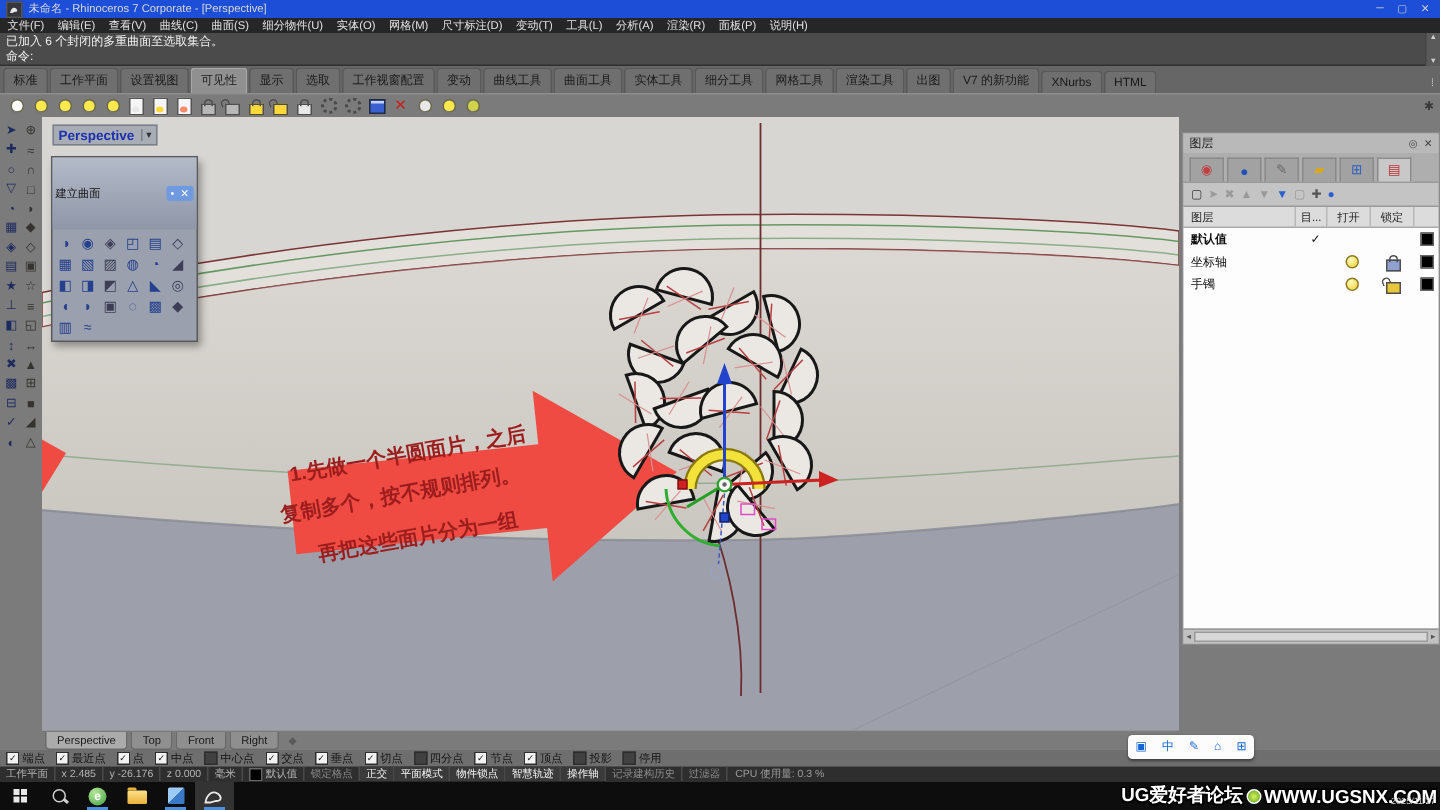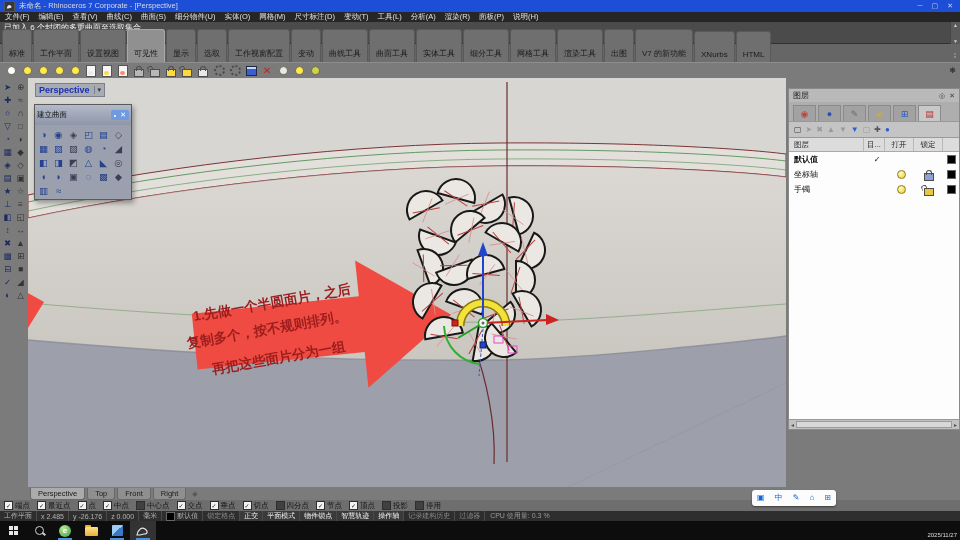--- a/index.html
+++ b/index.html
@@ -10,21 +10,21 @@
   #applogo{width:9px;height:9px;background:#35373c;border:1px solid #555;margin-right:4px;display:flex;align-items:center;justify-content:center;}
   #applogo svg{display:block;}
   #wbtns{margin-left:auto;display:flex;gap:9px;font-size:7px;color:#cfcfcf;padding-right:3px;}
   #menubar{left:0;top:12px;width:960px;height:10px;background:#262626;color:#e2e2e2;display:flex;align-items:center;padding-left:5px;font-size:7.5px;}
   .menu-item{margin-right:9px;white-space:nowrap;}
   
   #cmdarea{left:0;top:22px;width:960px;height:22px;background:#4b4b4b;color:#f2f2f2;font-size:8px;line-height:10px;padding:1px 14px 0 4px;border-bottom:1px solid #303030;}
   #cmdscroll{right:0;top:22px;width:10px;height:22px;background:#5a5a5a;border-left:1px solid #444;display:flex;flex-direction:column;justify-content:space-between;align-items:center;font-size:5px;color:#cfcfcf;}
   
   #ribbontabs{left:0;top:44px;width:960px;height:18px;background:#666;display:flex;align-items:flex-end;padding-left:2px;}
-  .rtab{font-size:8px;color:#1a1a1a;padding:18px 6px 3px;margin-right:1px;background:#6f6f6f;border:1px solid #595959;border-bottom:none;border-radius:3px 3px 0 0;white-space:nowrap;}
+  .rtab{font-size:8px;color:#1a1a1a;padding:2px 6px 3px;margin-right:1px;background:#6f6f6f;border:1px solid #595959;border-bottom:none;border-radius:3px 3px 0 0;white-space:nowrap;}
   .rtab.active{background:#909090;border-color:#a8a8a8;}
   #tabgrip{margin-left:auto;color:#d8d8d8;font-size:7px;padding:0 4px 3px 0;}
   #iconbar{left:0;top:62px;width:960px;height:16px;background:#7b7b7b;border-top:1px solid #8d8d8d;display:flex;align-items:center;padding-left:3px;}
   .vicon{width:16px;height:14px;display:flex;align-items:center;justify-content:center;}
   #iconbar-gear{margin-left:auto;margin-right:4px;color:#3a3a3a;font-size:8px;}
   .sh-bulb{width:7px;height:7px;border-radius:50% 50% 45% 45%;border:1px solid #6a6a4a;position:relative;display:inline-block;}
   .sh-bulb::after{content:"";position:absolute;left:1.5px;top:7px;width:3px;height:2px;background:#777;}
   .sh-doc{width:8px;height:10px;background:#f6f6f6;border:1px solid #555;position:relative;display:inline-block;}
   .sh-doc::after{content:"";position:absolute;left:1px;bottom:1px;width:5px;height:4px;border-radius:50%;background:var(--c,#ffd83a);}
   .sh-lock{width:8px;height:6px;border:1px solid #4e4e4e;position:relative;display:inline-block;margin-top:4px;}
@@ -36,21 +36,21 @@
   
   #sidebar{left:0;top:78px;width:28px;height:409px;background:#7b7b7b;display:flex;flex-wrap:wrap;align-content:flex-start;padding:2px 0 0 1px;}
   .sglyph{width:13px;height:13px;display:flex;align-items:center;justify-content:center;font-size:8.5px;color:#1c2a5e;}
   .sglyph:nth-child(even){color:#34332f;}
   
   #viewport{left:28px;top:78px;width:758px;height:409px;background:#d8d6d3;}
   #scene{position:absolute;left:0;top:0;}
   .vplabel{position:absolute;left:7px;top:5px;height:12px;background:#a8adb5;border:1px solid #7a7f88;display:flex;align-items:center;font-size:9px;font-weight:bold;color:#1c2fb0;padding:0 3px;}
   .vpdrop{margin-left:4px;border-left:1px solid #7a7f88;padding-left:3px;font-size:7px;color:#333;font-weight:normal;}
   #ftb{position:absolute;left:6px;top:26px;width:96px;background:#9aa0ae;border:1px solid #5a5a5a;box-shadow:2px 3px 5px rgba(0,0,0,.35);}
-  #ftb-title{height:12px;background:linear-gradient(#b3bac8,#8e96a8);display:flex;align-items:center;font-size:7.5px;color:#101010;padding:4px 2px;}
+  #ftb-title{height:12px;background:linear-gradient(#b3bac8,#8e96a8);display:flex;align-items:center;font-size:7.5px;color:#101010;padding:18px 2px;}
   #ftb-btns{margin-left:auto;background:#6f9ae0;border-radius:2px;color:#fff;font-size:7px;display:flex;gap:4px;padding:0 3px;height:10px;align-items:center;}
   #ftb-grid{display:flex;flex-wrap:wrap;padding:2px 1px;}
   .fglyph{width:15px;height:14px;display:flex;align-items:center;justify-content:center;font-size:9.5px;color:#24408e;}
   .fglyph:nth-child(3n){color:#3d3d55;}
   
   #rightcol{left:786px;top:78px;width:174px;height:409px;background:#7b7b7b;}
   #layerpanel{position:absolute;left:2px;top:10px;width:170px;height:340px;background:#bfbfbf;border:1px solid #8a8a8a;display:flex;flex-direction:column;}
   #ptitle{height:13px;display:flex;align-items:center;font-size:8px;color:#1a1a1a;padding:0 4px;background:#b9b9b9;}
   #ptitle-btns{margin-left:auto;display:flex;gap:4px;font-size:7px;color:#444;}
   #ptabs{height:19px;background:#aeaeae;display:flex;align-items:flex-end;padding-left:4px;gap:2px;border-bottom:1px solid #999;}
@@ -679,15 +679,20 @@
         <span id="notes-ic"></span>
         <span class="underline"></span>
       </span>
     <span class="tbcell activeapp">
       <svg width="14" height="12" viewBox="0 0 14 12">
           <path d="M1,10 C2,4 6,2 9,4 C12,6 12,9 8,9 L4,10 Z" fill="none" stroke="#e8e8e8" stroke-width="1.2"></path>
         </svg>
       <span class="underline"></span>
     </span>
   </div>
+  <div id="wm">
+    <span>UG爱好者论坛</span>
+    <span id="wmdot"></span>
+    <span>WWW.UGSNX.COM</span>
+  </div>
   <div id="tbdate">2025/11/27</div>
 
 </div>
 
 </body></html>

